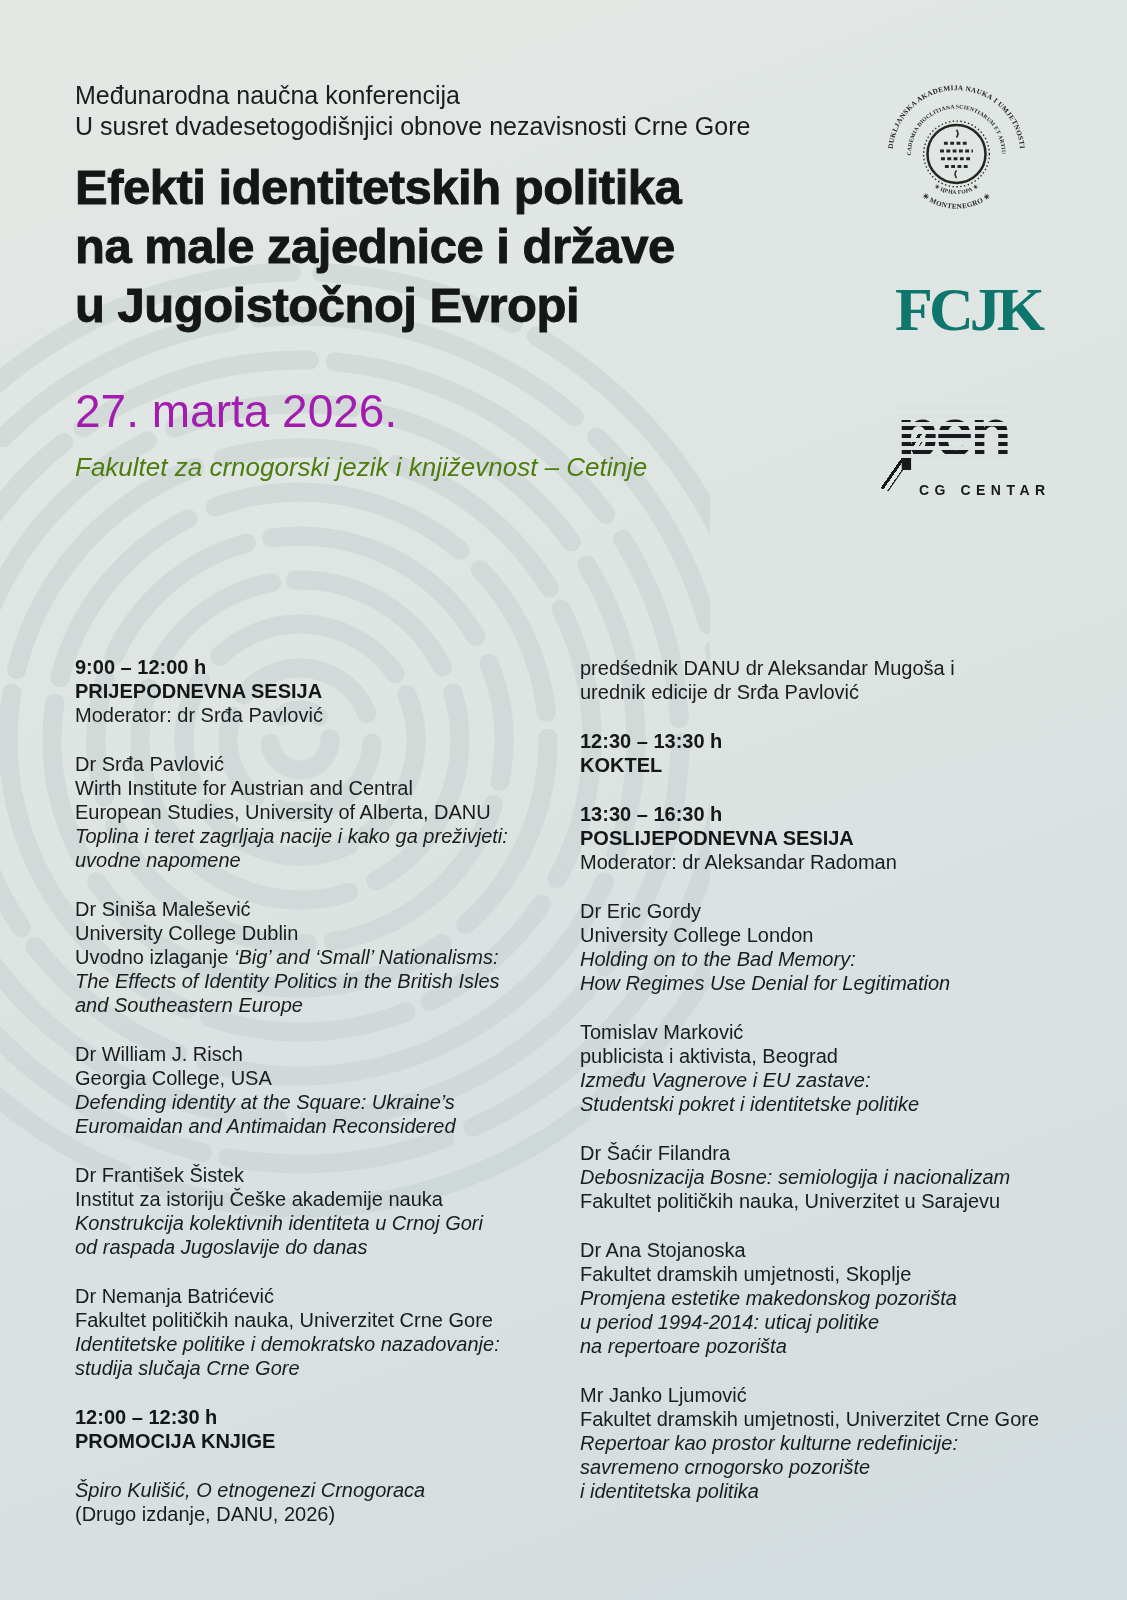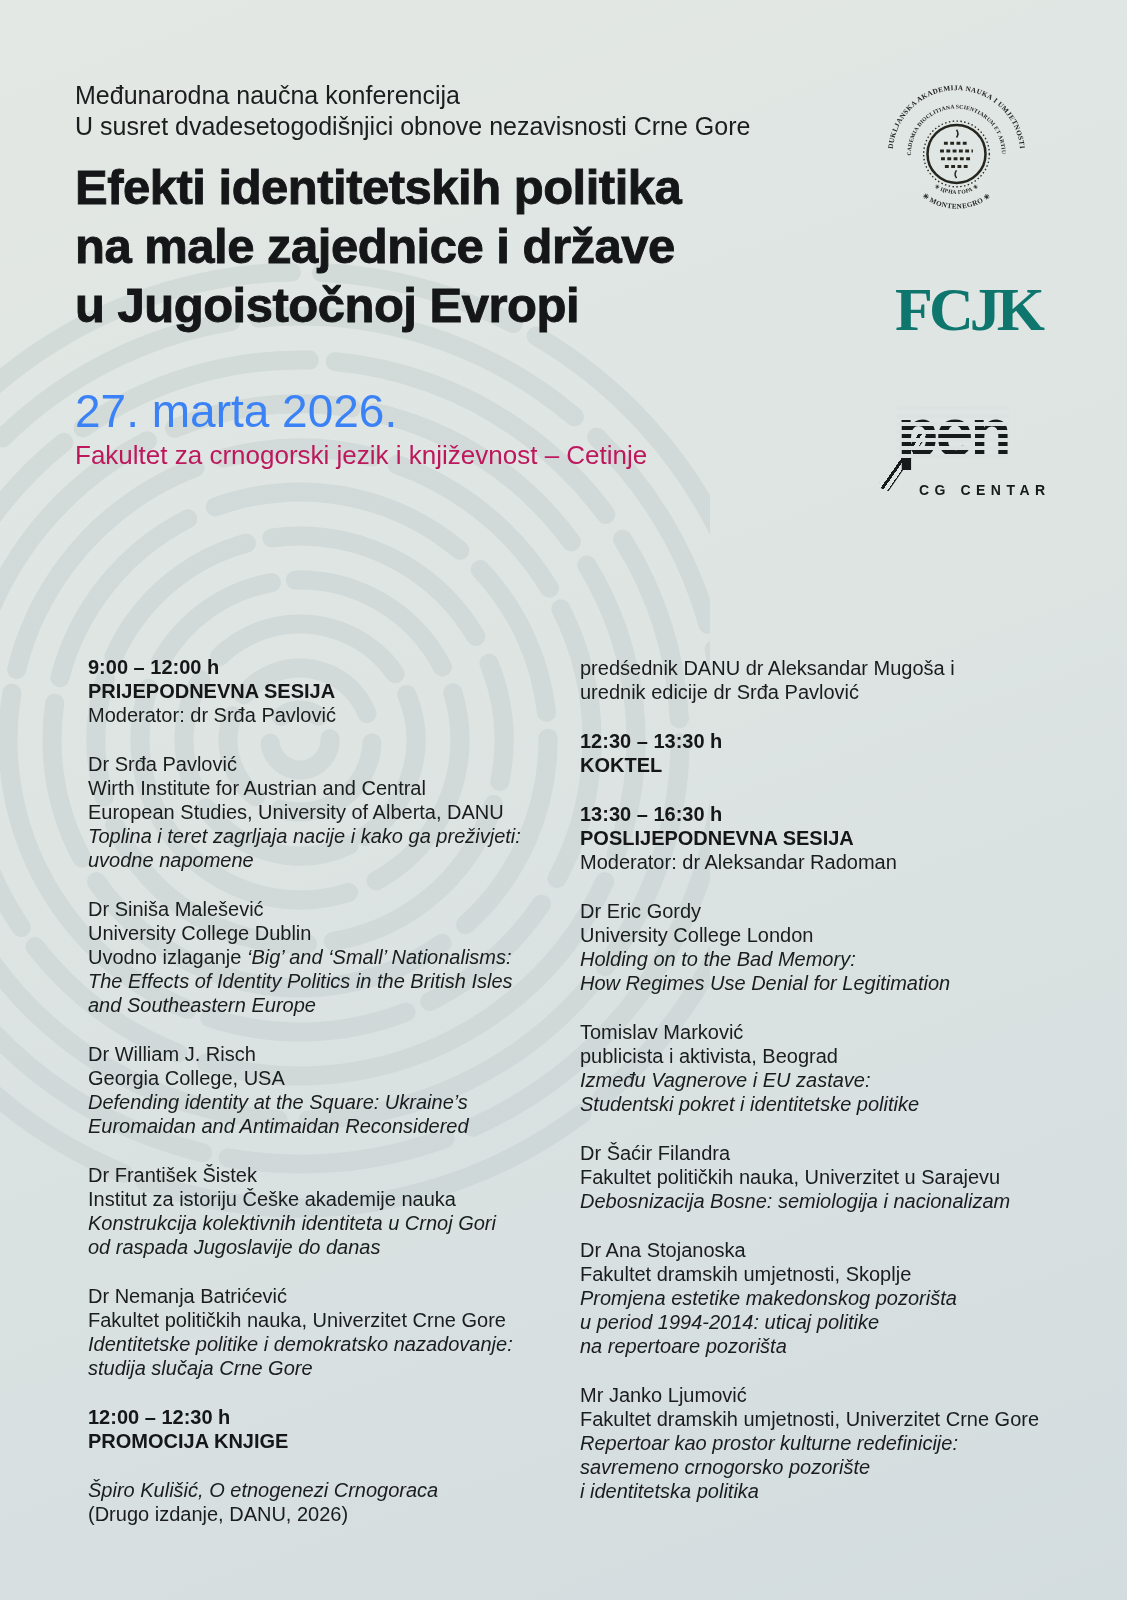--- a/index.html
+++ b/index.html
@@ -14,22 +14,22 @@
 
   
   .fp{position:absolute;left:-130px;top:150px;width:840px;height:1100px;pointer-events:none;}
   .fp circle{fill:none;stroke:#c6cfcf;stroke-width:19;stroke-linecap:round;opacity:.5;}
 
   
   .header{position:absolute;left:75px;top:80px;width:760px;}
   .kicker{font-size:25px;line-height:31px;font-weight:400;color:#1b1d1e;}
   .title{margin-top:16px;font-size:49px;line-height:59px;font-weight:700;
          letter-spacing:-0.5px;color:#141617;-webkit-text-stroke:0.9px #141617;}
-  .date{margin-top:50px;font-size:46px;line-height:52px;font-weight:400;color:#3b82f6;}
-  .venue{margin-top:2px;font-size:26px;line-height:32px;color:#be185d;}
+  .date{margin-top:50px;font-size:46px;line-height:52px;font-weight:400;color:#a21caf;}
+  .venue{margin-top:14px;font-size:26px;line-height:32px;color:#4d7c0f;font-style:italic;}
 
   
   .seal{position:absolute;left:884px;top:77px;width:145px;height:150px;}
   .seal text{fill:#222422;font-family:"Liberation Serif",serif;font-weight:700;}
   .seal .r1{font-size:7.4px;letter-spacing:0.4px;}
   .seal .r2{font-size:5.8px;letter-spacing:0.2px;}
   .fcjk{position:absolute;left:893px;top:274px;width:150px;text-align:center;
         font-family:"Liberation Serif",serif;font-weight:700;font-size:62px;
         letter-spacing:-4px;color:#0f766e;}
   .pen{position:absolute;left:885px;top:402px;width:160px;}
@@ -39,21 +39,21 @@
         background:repeating-linear-gradient(180deg,rgba(0,0,0,0) 0 4px,#dbe2e1 4px 8px);}
   .pen-wedge{position:absolute;left:-10px;top:26px;width:30px;height:66px;
         transform:rotate(20deg);
         background:repeating-linear-gradient(105deg,#171a1b 0 3px,rgba(0,0,0,0) 3px 7px);
         clip-path:polygon(68% 0,100% 0,42% 100%,0 100%);}
   .pen-sub{margin-top:20px;padding-left:34px;font-weight:700;font-size:14px;
         letter-spacing:5.5px;color:#171a1b;white-space:nowrap;}
 
   
   .col{position:absolute;}
-  #col-left{left:88px;top:655px;width:490px;}
+  #col-left{left:75px;top:655px;width:490px;}
   #col-right{left:580px;top:656px;width:540px;}
   .block{margin-bottom:25px;}
   .line{font-size:20px;line-height:24px;white-space:nowrap;color:#1a1c1d;}
   .line .b{font-weight:700;color:#141617;}
   .line .i{font-style:italic;}
 </style>
 </head>
 <body>
 
 <div class="poster">
@@ -186,22 +186,22 @@
         <div class="line"><span class="i">How Regimes Use Denial for Legitimation</span></div>
       </div>
       <div class="block">
         <div class="line"><span>Tomislav Marković</span></div>
         <div class="line"><span>publicista i aktivista, Beograd</span></div>
         <div class="line"><span class="i">Između Vagnerove i EU zastave:</span></div>
         <div class="line"><span class="i">Studentski pokret i identitetske politike</span></div>
       </div>
       <div class="block">
         <div class="line"><span>Dr Šaćir Filandra</span></div>
+        <div class="line"><span class="i">Debosnizacija Bosne: semiologija i nacionalizam</span></div>
         <div class="line"><span>Fakultet političkih nauka, Univerzitet u Sarajevu</span></div>
-        <div class="line"><span class="i">Debosnizacija Bosne: semiologija i nacionalizam</span></div>
       </div>
       <div class="block">
         <div class="line"><span>Dr Ana Stojanoska</span></div>
         <div class="line"><span>Fakultet dramskih umjetnosti, Skoplje</span></div>
         <div class="line"><span class="i">Promjena estetike makedonskog pozorišta</span></div>
         <div class="line"><span class="i">u period 1994-2014: uticaj politike</span></div>
         <div class="line"><span class="i">na repertoare pozorišta</span></div>
       </div>
       <div class="block">
         <div class="line"><span>Mr Janko Ljumović</span></div>

